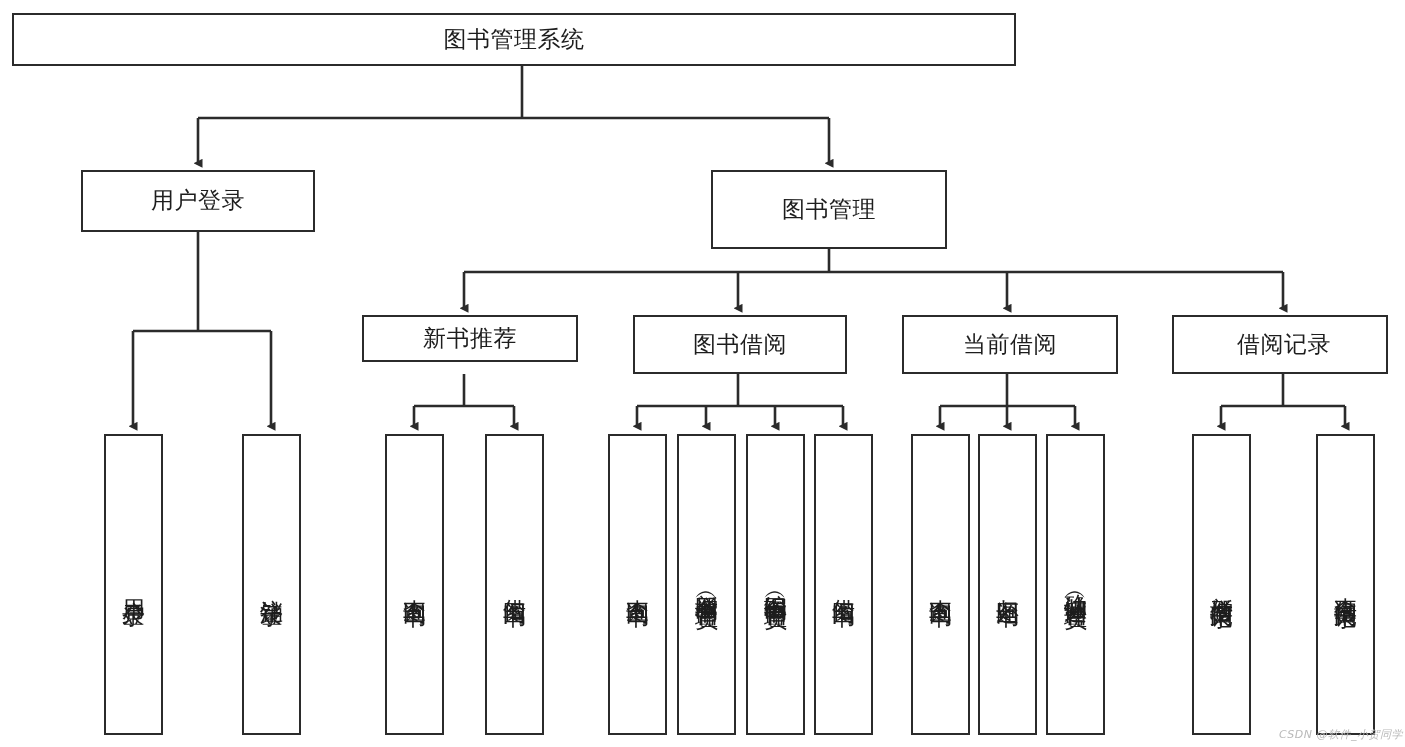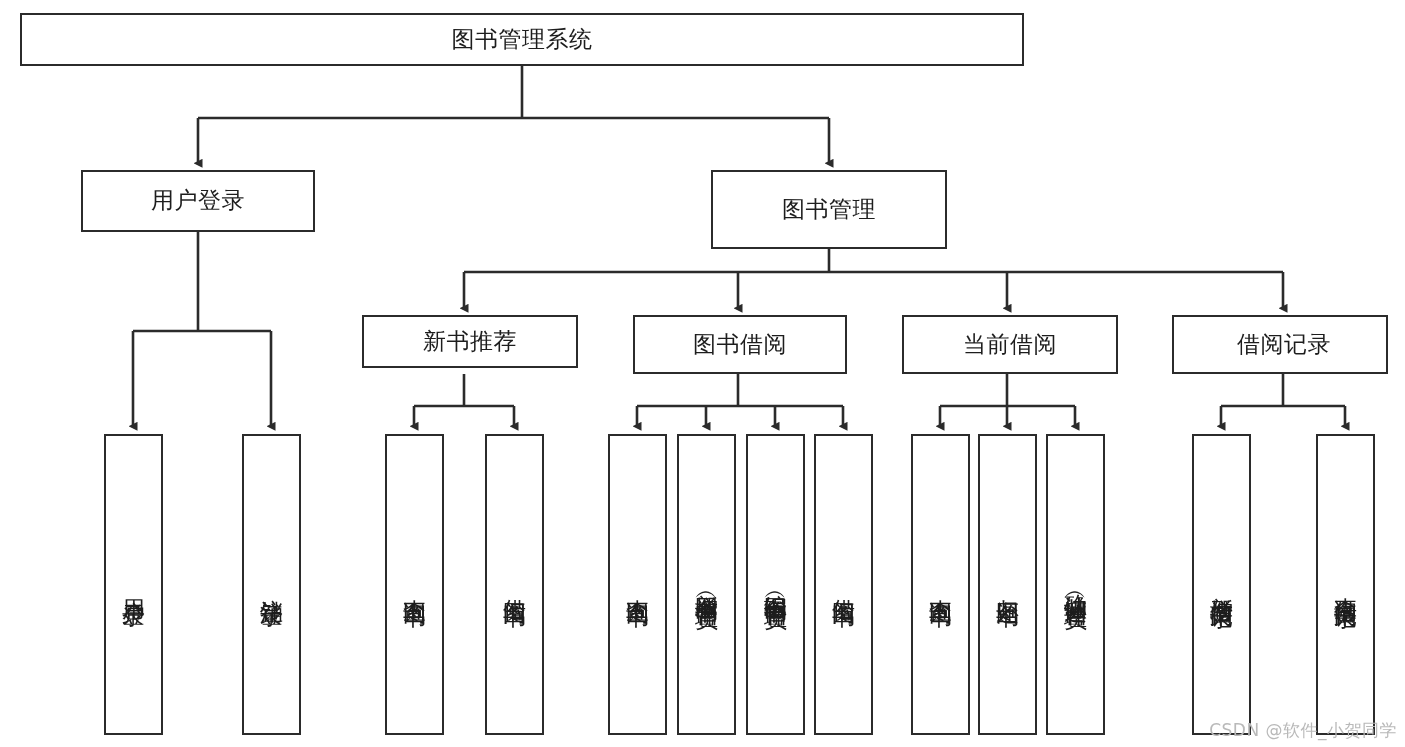--- a/index.html
+++ b/index.html
@@ -51,26 +51,27 @@
   }
   .node-box.vertical .node-label {
     writing-mode: vertical-rl;
     text-orientation: upright;
     font-size: 23px;
     letter-spacing: 2px;
     line-height: 1;
   }
   .watermark {
     position: absolute;
-    right: 8px;
+    right: 2px;
     bottom: 5px;
-    font-size: 17px;
+    font-size: 11px;
     color: #b9b9b9;
     letter-spacing: 0.5px;
     white-space: nowrap;
+    font-style: italic;
   }
 </style>
 </head>
 <body>
 
 <div id="diagram-root">
 
   <svg class="diagram-canvas" viewBox="0 0 1405 747">
     <defs>
       <marker id="arrowhead" markerWidth="9" markerHeight="9" refX="4.2" refY="4.5" orient="auto" markerUnits="userSpaceOnUse">
@@ -114,32 +115,32 @@
       <path d="M1007,406 L1007,426" marker-end="url(#arrowhead)"></path>
       <path d="M1075,406 L1075,426" marker-end="url(#arrowhead)"></path>
 
       <path d="M1283,374 L1283,406"></path>
       <path d="M1221,406 L1345,406"></path>
       <path d="M1221,406 L1221,426" marker-end="url(#arrowhead)"></path>
       <path d="M1345,406 L1345,426" marker-end="url(#arrowhead)"></path>
     </g>
   </svg>
 
-  <div class="node-box horizontal" style="left:20px; top:13px; width:1004px; height:53px;">
+  <div class="node-box horizontal" style="left:12px; top:13px; width:1004px; height:53px;">
     <span class="node-label">图书管理系统</span>
   </div>
 
   <div class="node-box horizontal" style="left:81px; top:170px; width:234px; height:62px;">
     <span class="node-label">用户登录</span>
   </div>
   <div class="node-box horizontal" style="left:711px; top:170px; width:236px; height:79px;">
     <span class="node-label">图书管理</span>
   </div>
 
-  <div class="node-box horizontal" style="left:362px; top:315px; width:216px; height:53px;">
+  <div class="node-box horizontal" style="left:362px; top:315px; width:216px; height:47px;">
     <span class="node-label">新书推荐</span>
   </div>
   <div class="node-box horizontal" style="left:633px; top:315px; width:214px; height:59px;">
     <span class="node-label">图书借阅</span>
   </div>
   <div class="node-box horizontal" style="left:902px; top:315px; width:216px; height:59px;">
     <span class="node-label">当前借阅</span>
   </div>
   <div class="node-box horizontal" style="left:1172px; top:315px; width:216px; height:59px;padding-left:8px;">
     <span class="node-label">借阅记录</span>

